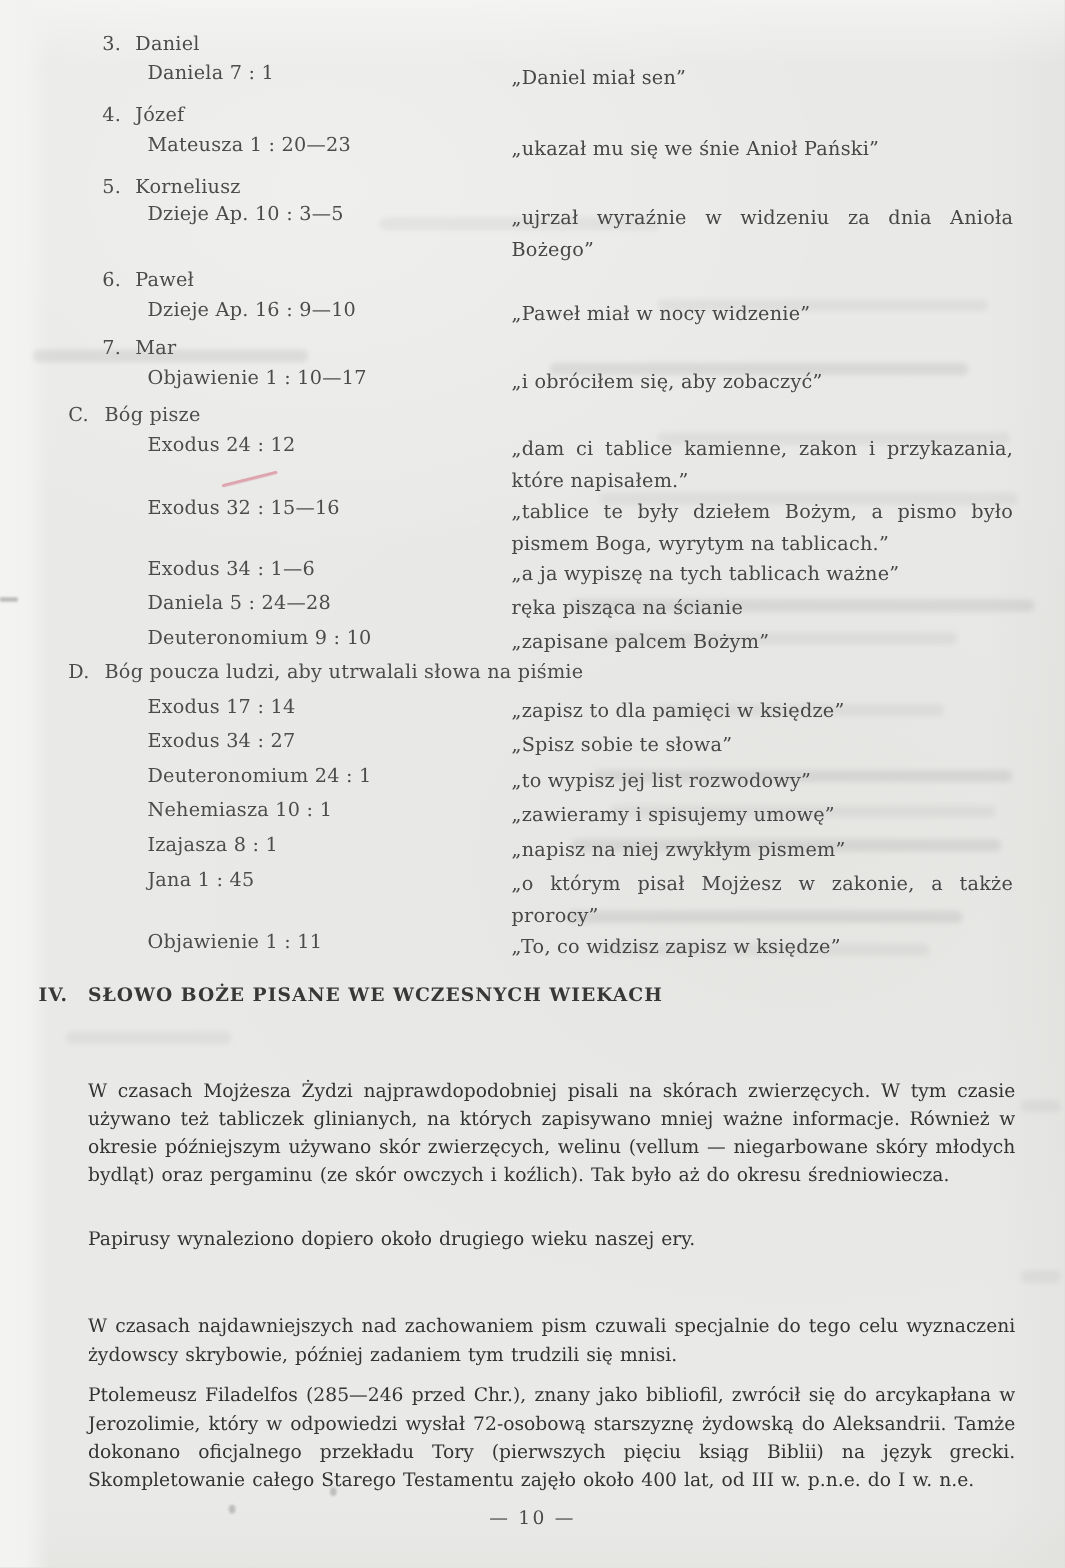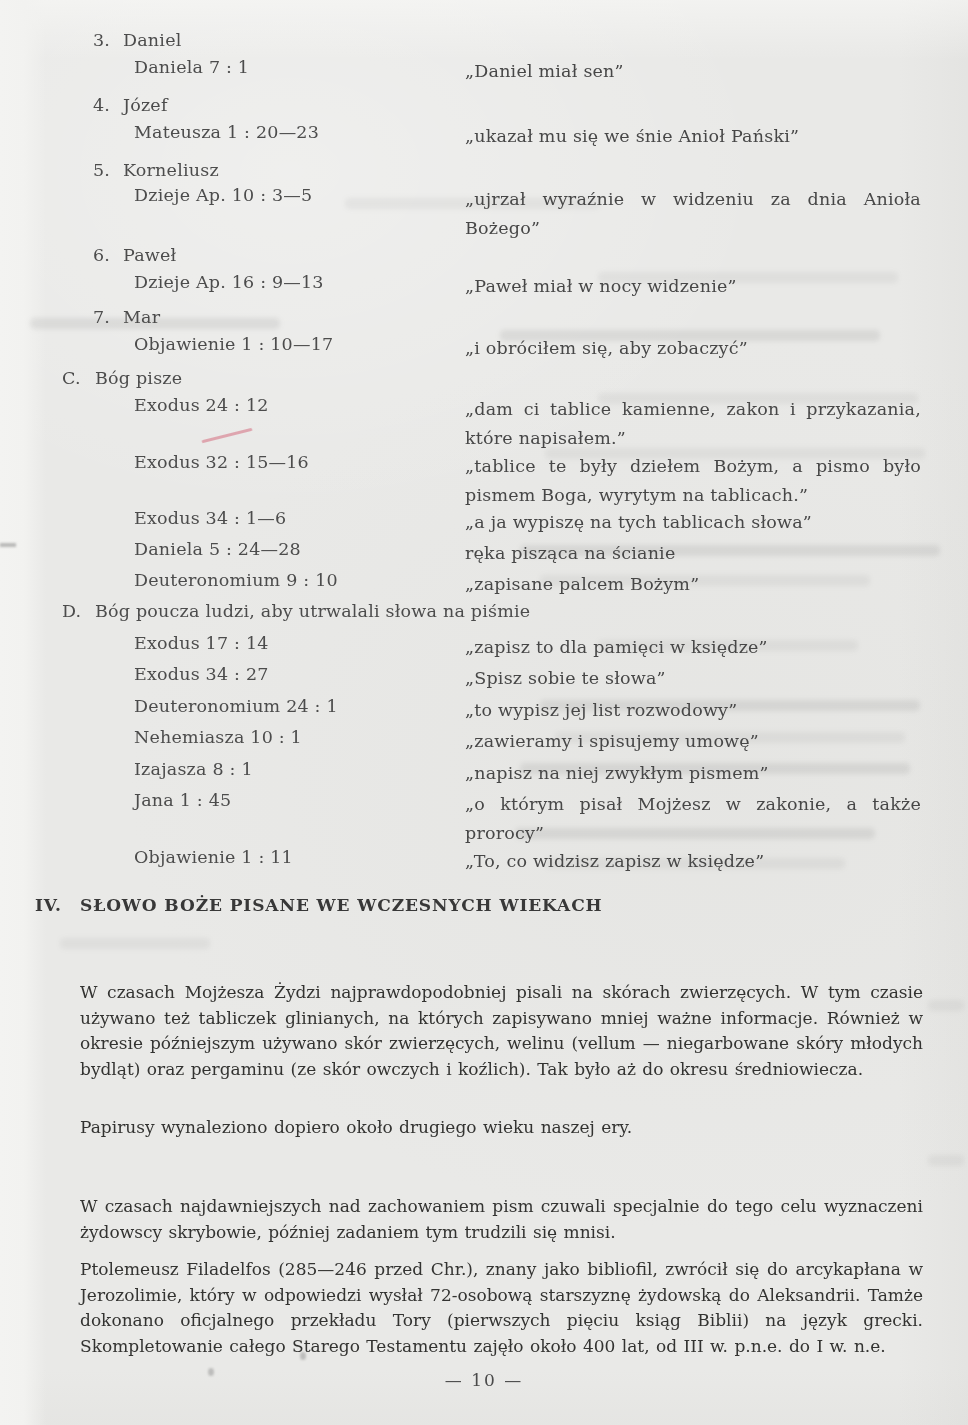--- a/index.html
+++ b/index.html
@@ -99,21 +99,21 @@
   <div class="row" style="top:185px">
     <span class="ref">Dzieje Ap. 10 : 3—5</span>
     <span class="quote">„ujrzał wyraźnie w widzeniu za dnia Anioła Bożego”</span>
   </div>
 
   <div class="row num" style="top:245px">
     <span class="marker">6.</span>
     <span class="title">Paweł</span>
   </div>
   <div class="row" style="top:272px">
-    <span class="ref">Dzieje Ap. 16 : 9—13</span>
+    <span class="ref">Dzieje Ap. 16 : 9—10</span>
     <span class="quote">„Paweł miał w nocy widzenie”</span>
   </div>
 
   <div class="row num" style="top:307px">
     <span class="marker">7.</span>
     <span class="title">Mar</span>
   </div>
   <div class="row" style="top:334px">
     <span class="ref">Objawienie 1 : 10—17</span>
     <span class="quote">„i obróciłem się, aby zobaczyć”</span>
@@ -126,21 +126,21 @@
   <div class="row" style="top:395px">
     <span class="ref">Exodus 24 : 12</span>
     <span class="quote">„dam ci tablice kamienne, zakon i przykazania, które napisałem.”</span>
   </div>
   <div class="row" style="top:452px">
     <span class="ref">Exodus 32 : 15—16</span>
     <span class="quote">„tablice te były dziełem Bożym, a pismo było pismem Boga, wyrytym na tablicach.”</span>
   </div>
   <div class="row" style="top:508px">
     <span class="ref">Exodus 34 : 1—6</span>
-    <span class="quote">„a ja wypiszę na tych tablicach słowa”</span>
+    <span class="quote">„a ja wypiszę na tych tablicach ważne”</span>
   </div>
   <div class="row" style="top:539px">
     <span class="ref">Daniela 5 : 24—28</span>
     <span class="quote">ręka pisząca na ścianie</span>
   </div>
   <div class="row" style="top:570px">
     <span class="ref">Deuteronomium 9 : 10</span>
     <span class="quote">„zapisane palcem Bożym”</span>
   </div>
 

